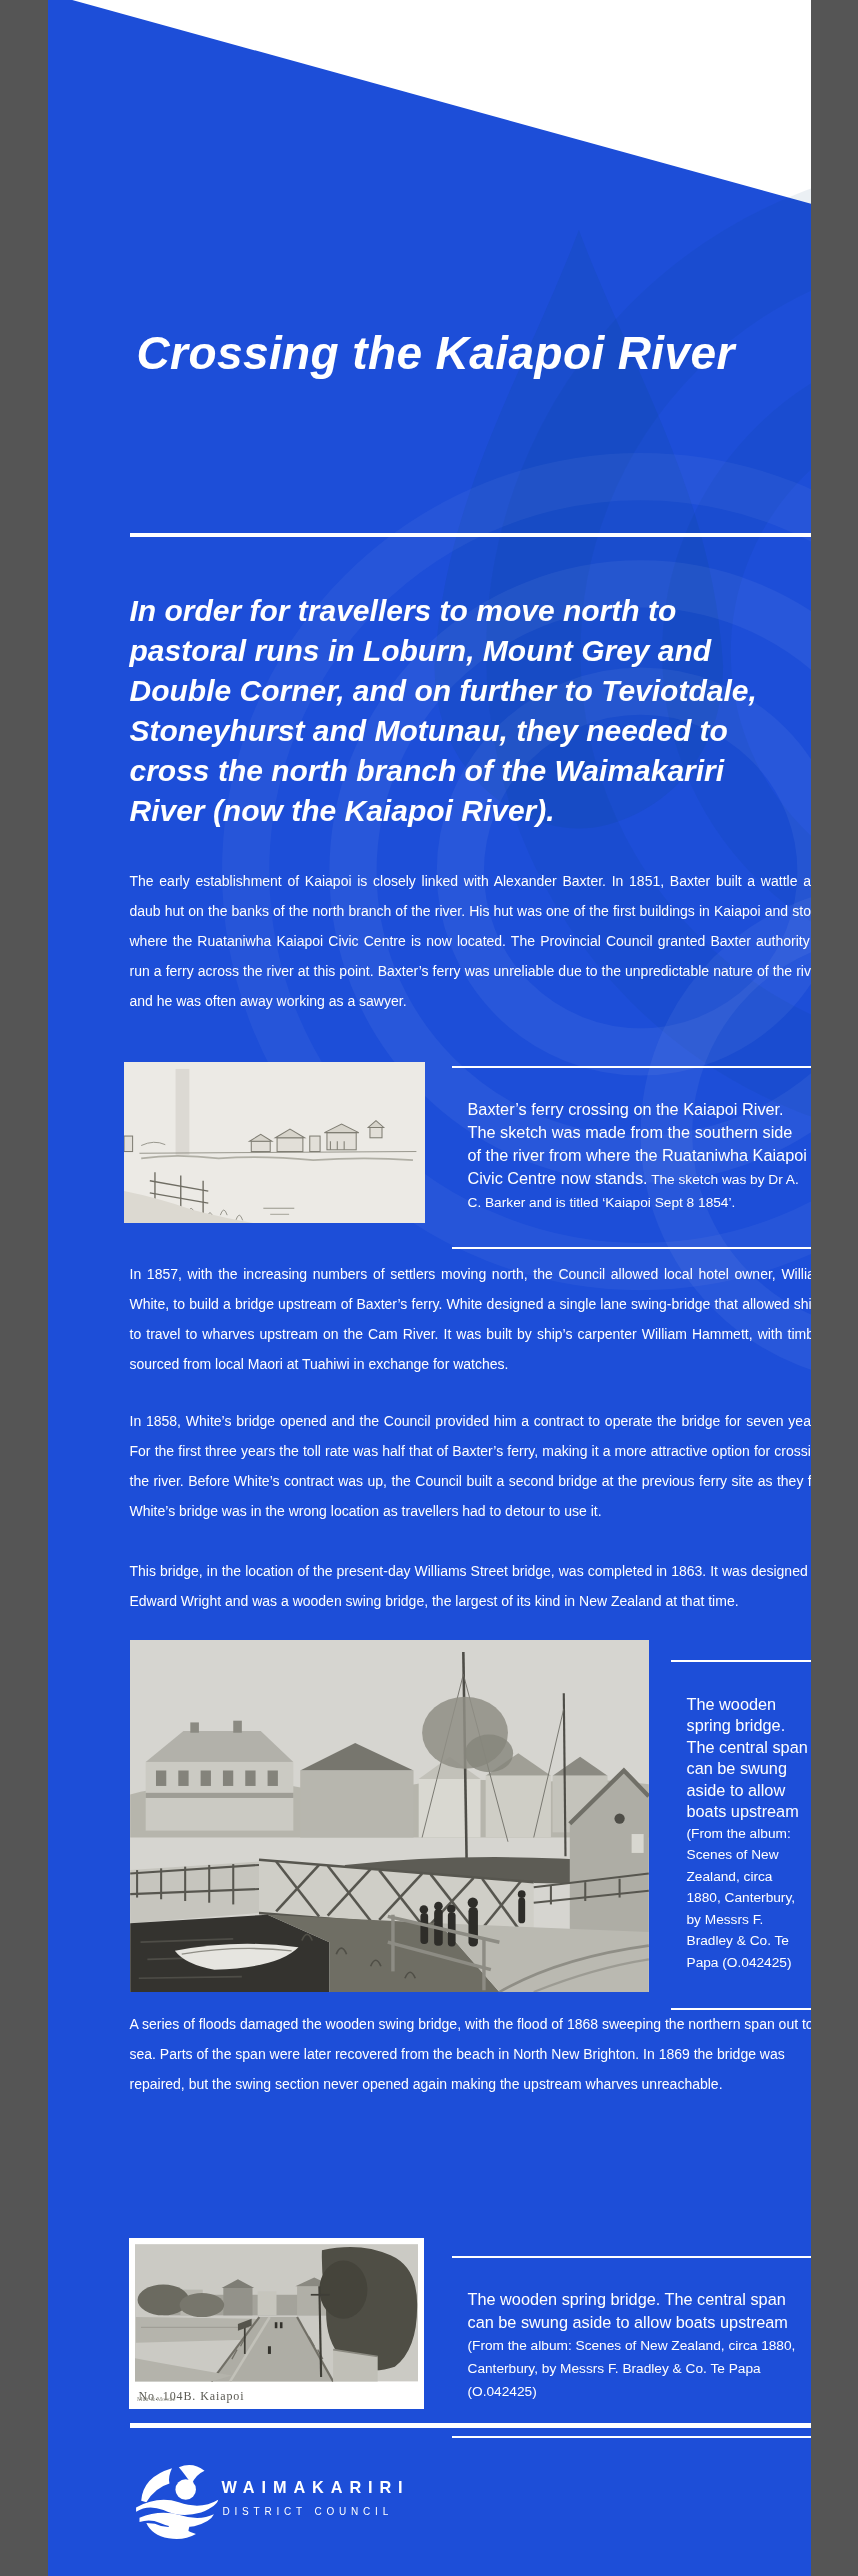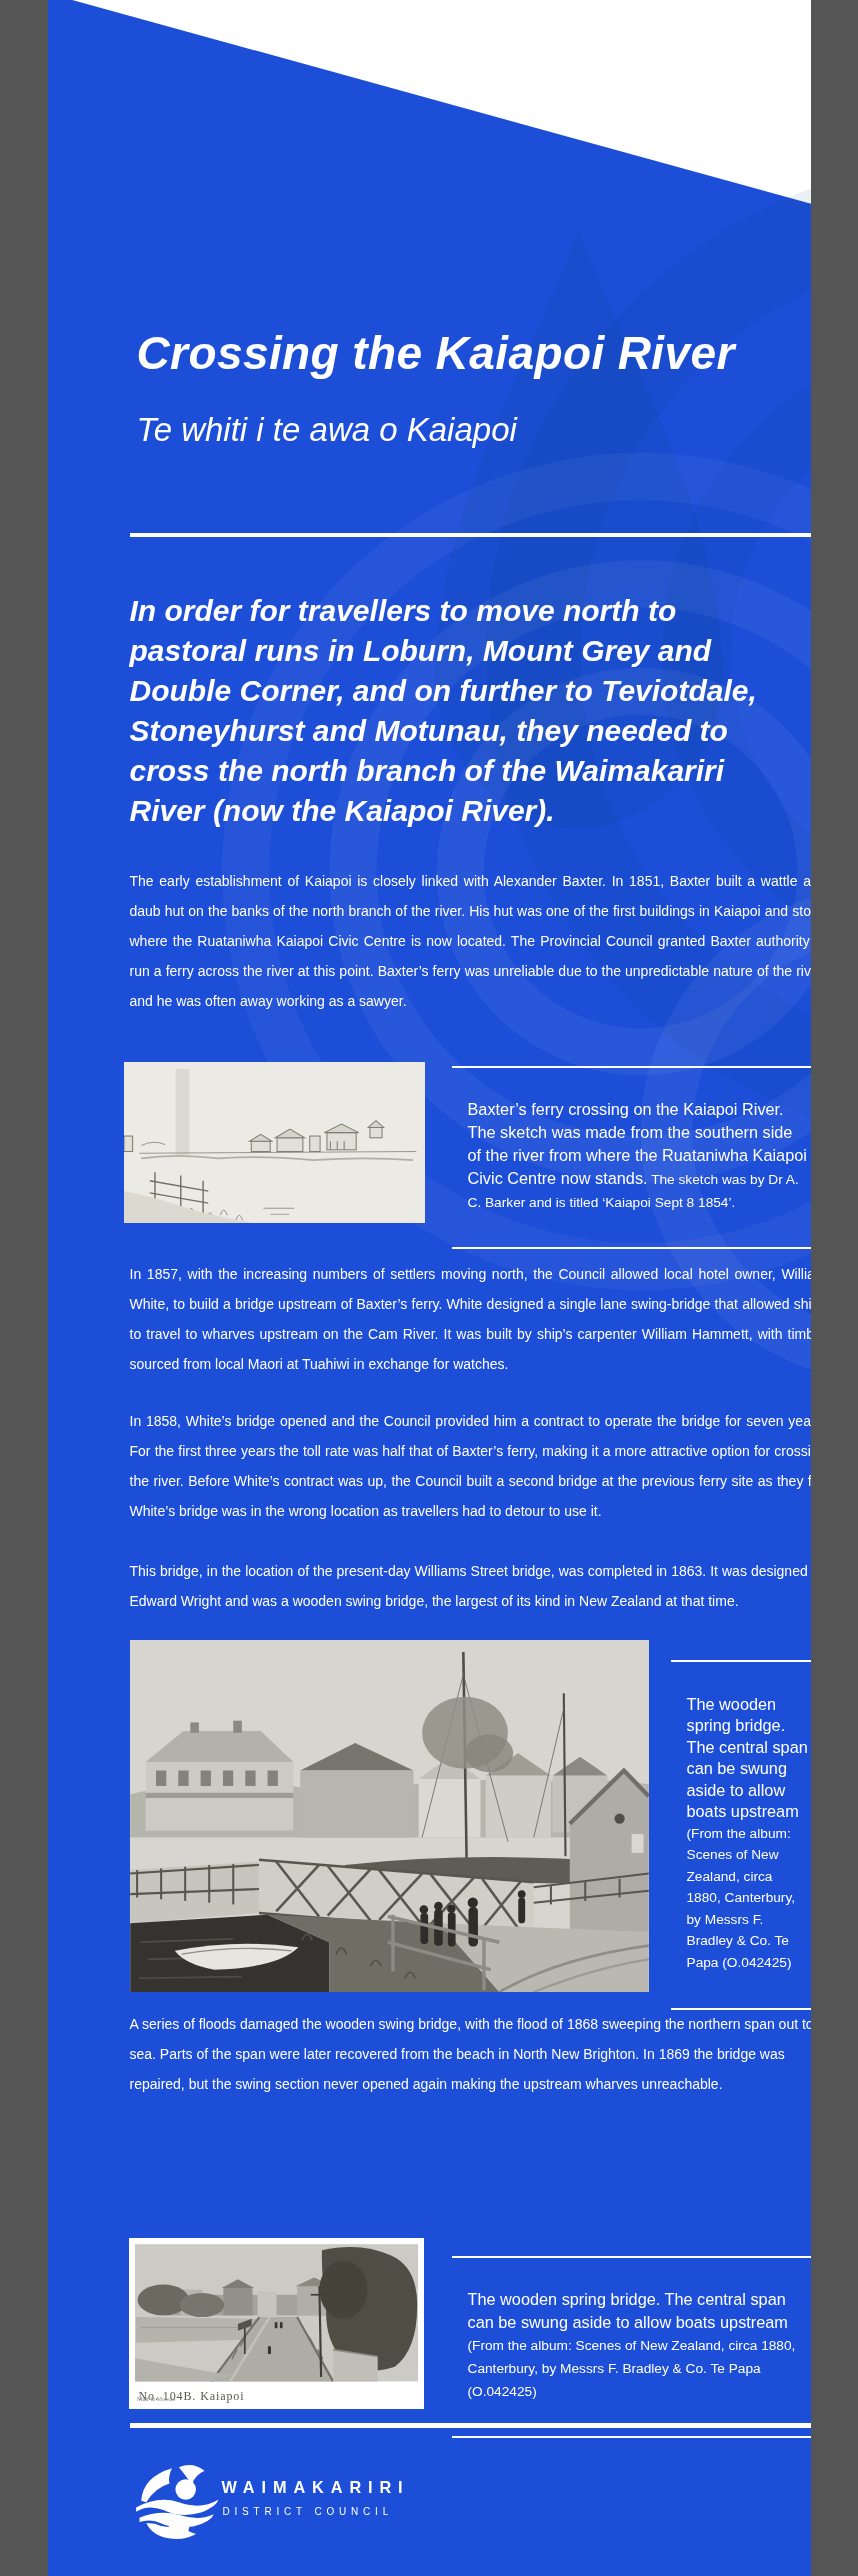--- a/index.html
+++ b/index.html
@@ -66,21 +66,20 @@
     <circle cx="1085" cy="760" r="520" fill="none" stroke="#00416e" stroke-width="110" opacity="0.08"></circle>
     <circle cx="1085" cy="760" r="330" fill="none" stroke="#00416e" stroke-width="80" opacity="0.08"></circle>
 
     <circle cx="690" cy="1015" r="210" fill="none" stroke="#ffffff" stroke-width="55" opacity="0.05"></circle>
     <circle cx="690" cy="1015" r="335" fill="none" stroke="#ffffff" stroke-width="55" opacity="0.05"></circle>
     <circle cx="690" cy="1015" r="460" fill="none" stroke="#ffffff" stroke-width="55" opacity="0.045"></circle>
     <circle cx="980" cy="1320" r="260" fill="none" stroke="#ffffff" stroke-width="60" opacity="0.05"></circle>
   </svg>
 
   <h1 class="layer" id="title">Crossing the Kaiapoi River</h1>
-  <h2 class="layer" id="subtitle">Te whiti i te awa o Kaiapoi</h2>
   <div class="layer" id="header-rule"></div>
 
   <p class="layer" id="intro">In order for travellers to move north to pastoral runs in Loburn, Mount Grey and Double Corner, and on further to Teviotdale, Stoneyhurst and Motunau, they needed to cross the north branch of the Waimakariri River (now the Kaiapoi River).</p>
 
   <p class="layer bodytext j" id="para1">The early establishment of Kaiapoi is closely linked with Alexander Baxter.  In 1851, Baxter built a wattle and daub hut on the banks of the north branch of the river.  His hut was one of the first buildings in Kaiapoi and stood where the Ruataniwha Kaiapoi Civic Centre is now located. The Provincial Council granted Baxter authority to run a ferry across the river at this point.  Baxter’s ferry was unreliable due to the unpredictable nature of the river, and he was often away working as a sawyer.</p>
 
   <figure class="photo" id="sketch-fig">
     <svg width="301" height="161" viewBox="0 0 350 187">
       <rect width="350" height="187" fill="#eceae5"></rect>
       <rect x="60" y="8" width="16" height="100" fill="#c9c6bd" opacity="0.45"></rect>

